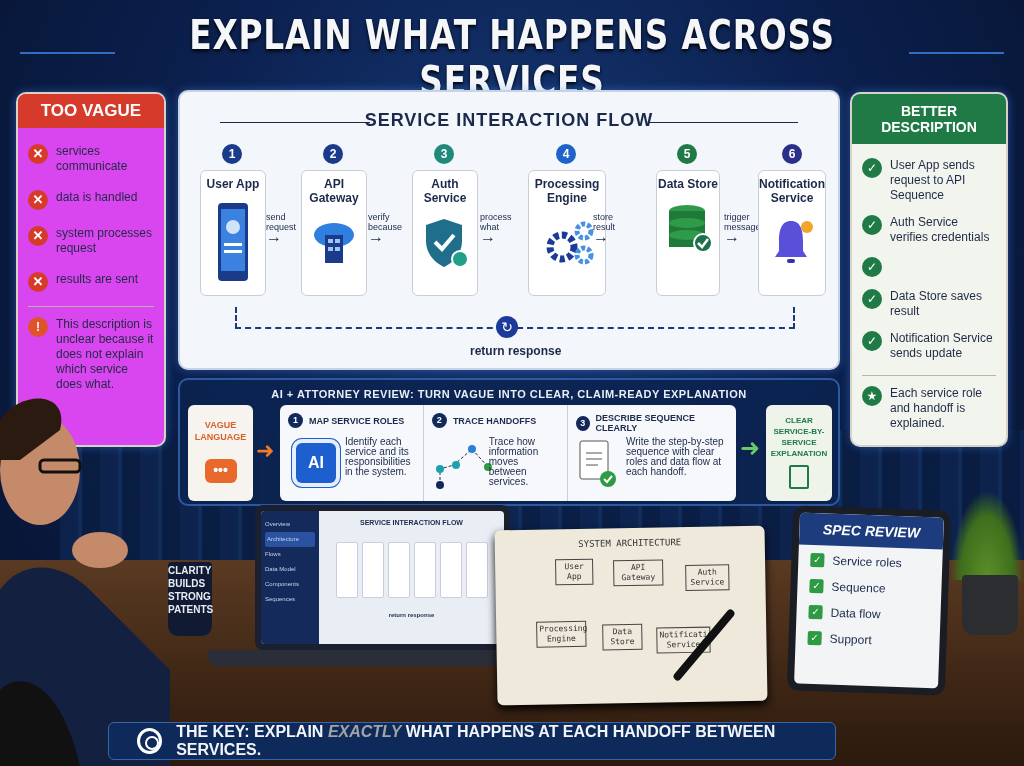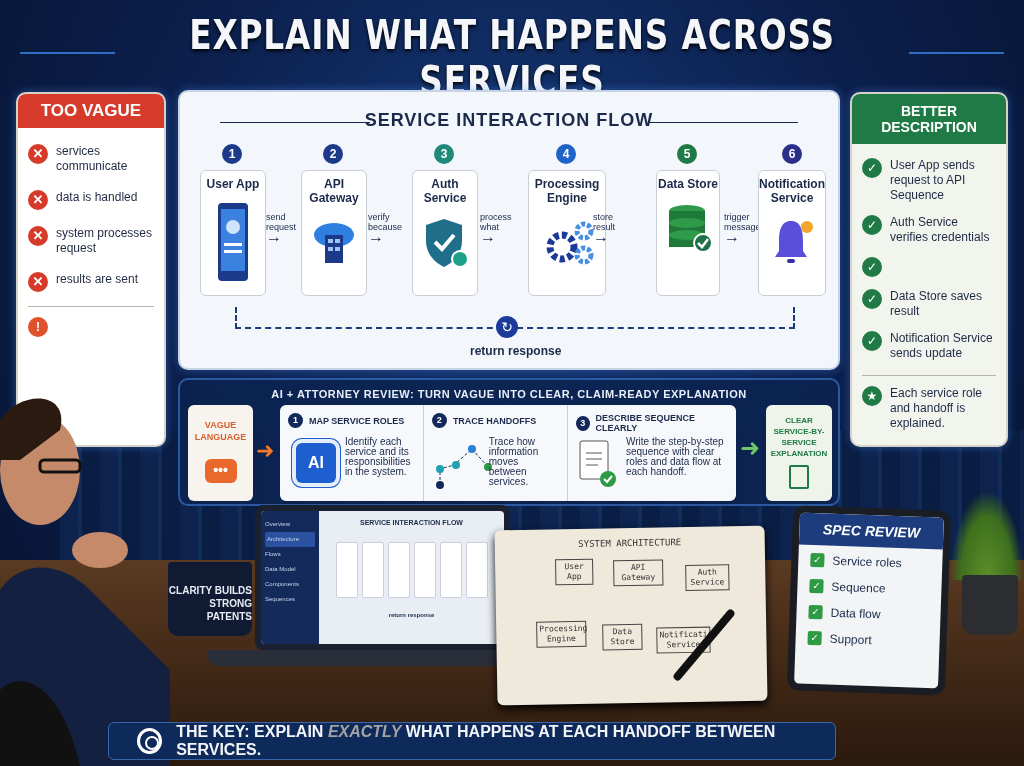--- a/index.html
+++ b/index.html
@@ -2,21 +2,21 @@
 <html><head>
 <meta charset="utf-8">
 <style>
 *{box-sizing:border-box;margin:0;padding:0}
 body{width:1024px;height:766px;overflow:hidden;font-family:"Liberation Sans",sans-serif;background:#0b1a3c;position:relative}
 .bg{position:absolute;inset:0;background:radial-gradient(ellipse at 50% 30%,#163a78 0%,#0c2150 45%,#06112b 100%)}
 .city{position:absolute;left:60px;right:0;top:430px;height:150px;background:repeating-linear-gradient(90deg,#0e2550 0 18px,#12305e 18px 22px,#0a1d42 22px 40px);opacity:.8}
 .desk{position:absolute;left:0;right:0;top:560px;bottom:0;background:linear-gradient(180deg,#5a3a22 0%,#3e2615 60%,#2a190d 100%)}
 .title{position:absolute;top:12px;left:0;right:0;text-align:center;color:#f4f6fa;font-family:"DejaVu Sans",sans-serif;font-weight:bold;font-size:40px;letter-spacing:1px;transform:scaleX(.82);text-shadow:0 2px 4px #000}
 .deco{position:absolute;top:52px;height:2px;width:95px;background:#2e6fc4}
-.panel{position:absolute;border-radius:10px;background:#ffffff;border:2px solid #d7d2c8;box-shadow:0 0 10px rgba(80,150,255,.4)}
+.panel{position:absolute;border-radius:10px;background:#d946ef;border:2px solid #d7d2c8;box-shadow:0 0 10px rgba(80,150,255,.4)}
 .vague{left:16px;top:92px;width:150px;height:355px}
 .vague .hd{background:#d53a2a;color:#fff;font-weight:bold;font-size:17px;text-align:center;padding:7px 0;border-radius:8px 8px 0 0}
 .vitem{display:flex;gap:8px;padding:0 10px;margin-top:10px;font-size:12px;color:#1f2a44;line-height:15px}
 .xic{flex:0 0 20px;height:20px;border-radius:50%;background:#d53a2a;color:#fff;font-size:13px;font-weight:bold;text-align:center;line-height:20px}
 .sep{height:1px;background:#b9b3a9;margin:14px 10px 10px}
 .warn{flex:0 0 20px;height:20px;border-radius:50%;background:#e0522c;color:#fff;font-weight:bold;text-align:center;line-height:20px}
 .better{left:850px;top:92px;width:158px;height:355px;background:#f2f4ee}
 .better .hd{background:#1f7a45;color:#fff;font-weight:bold;font-size:14px;text-align:center;padding:9px 0;border-radius:8px 8px 0 0}
 .cic{flex:0 0 20px;height:20px;border-radius:50%;background:#1f7a45;color:#fff;font-size:12px;text-align:center;line-height:20px}
 .flow{left:178px;top:90px;width:662px;height:280px;background:#f3f6fa;border-color:#c7d3e2}
@@ -56,21 +56,21 @@
 .lmain{flex:1;font-size:7px;font-weight:bold;color:#1b2a4a;text-align:center;padding-top:8px}
 .lbase{position:absolute;left:208px;top:650px;width:300px;height:16px;background:#2a2e38;border-radius:0 0 10px 10px}
 .notebook{position:absolute;left:496px;top:528px;width:270px;height:175px;background:#efe9dc;border-radius:6px;transform:rotate(-1deg);box-shadow:0 4px 8px #000}
 .nb-title{position:absolute;top:10px;left:0;right:0;text-align:center;font-size:9px;color:#333;font-family:"DejaVu Sans Mono",monospace}
 .nbox{position:absolute;border:1px solid #444;font-size:8px;text-align:center;color:#333;padding:2px;background:transparent;font-family:"DejaVu Sans Mono",monospace;line-height:10px}
 .tablet{position:absolute;left:790px;top:508px;width:158px;height:185px;background:#1a1d24;border-radius:12px;padding:7px;transform:rotate(2deg)}
 .tscreen{background:#f2f4f6;height:100%;border-radius:5px;overflow:hidden}
 .tscreen .th{background:#1c3c7e;color:#fff;font-weight:bold;font-style:italic;text-align:center;font-size:14px;padding:8px 0}
 .titem{display:flex;gap:8px;align-items:center;padding:8px 12px 4px;font-size:12px;color:#1b2a4a}
 .tchk{width:14px;height:14px;background:#2e9a44;border-radius:2px;color:#fff;font-size:10px;text-align:center;line-height:14px}
-.mug{position:absolute;left:168px;top:562px;width:84px;height:74px;background:#101a33;border-radius:4px 4px 10px 10px;color:#e8ecf4;font-weight:bold;font-size:10px;text-align:right;padding-top:22px;line-height:13px}
+.mug{position:absolute;left:168px;top:562px;width:44px;height:74px;background:#101a33;border-radius:4px 4px 10px 10px;color:#e8ecf4;font-weight:bold;font-size:10px;text-align:left;padding-top:2px;line-height:13px}
 .person{position:absolute;left:0;top:390px;width:170px;height:376px}
 .plant{position:absolute;left:962px;top:575px;width:56px;height:60px;background:#2b2d30;border-radius:4px 4px 12px 12px}
 .leaves{position:absolute;left:950px;top:490px;width:74px;height:90px;background:radial-gradient(ellipse at 50% 100%,#5d8f2a 0%,#3e6f1d 50%,transparent 70%)}
 </style>
 </head>
 <body>
 
 <div class="bg"></div>
 <div class="city"></div>
 <div class="desk"></div>
@@ -95,20 +95,21 @@
         <span>system processes request</span>
       </div>
     <div class="vitem" style="margin-top:16px">
         <span class="xic">✕</span>
         <span>results are sent</span>
       </div>
   </div>
   <div class="sep"></div>
   <div class="vitem">
       <span class="warn">!</span>
+      <span>This description is unclear because it does not explain which service does what.</span>
     </div>
 </div>
 
 <div class="panel flow">
   <div class="fline" style="left:40px"></div>
   <div class="fline" style="right:40px"></div>
   <div class="flow-title">SERVICE INTERACTION FLOW</div>
 
   <div class="num" style="left:42px;background:#1b3a8a">1</div>
   <div class="svc" style="left:20px">

